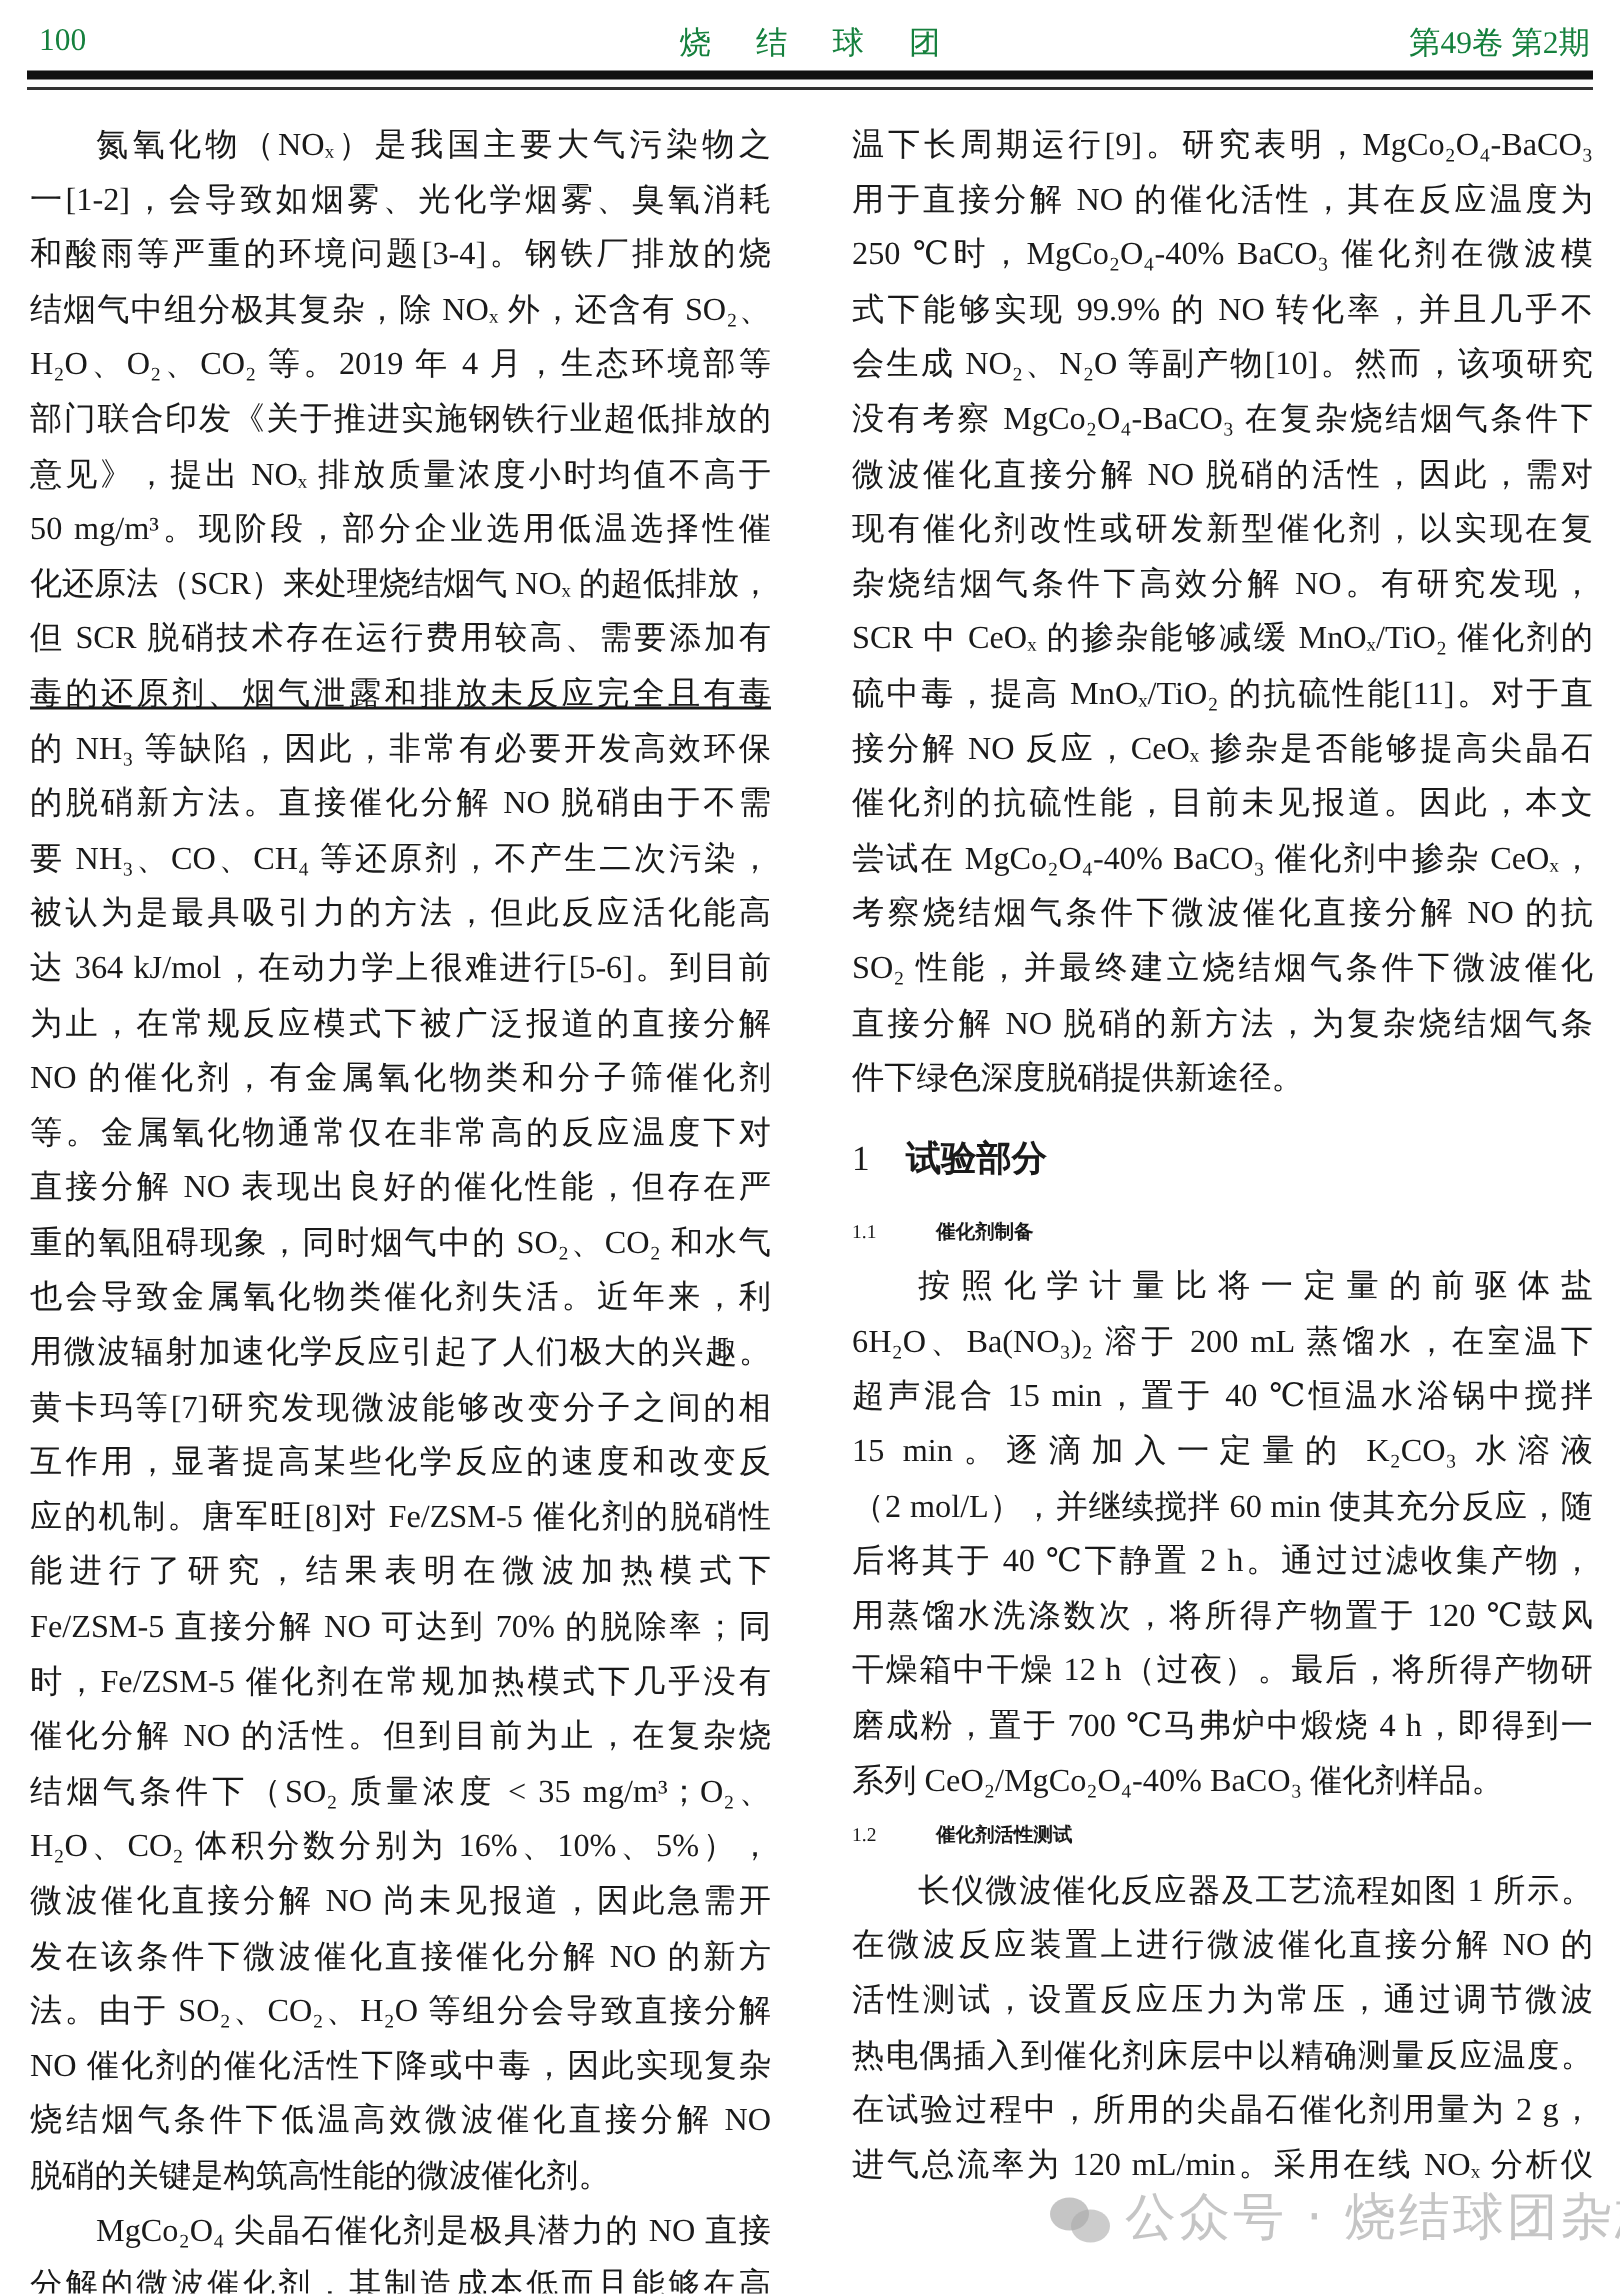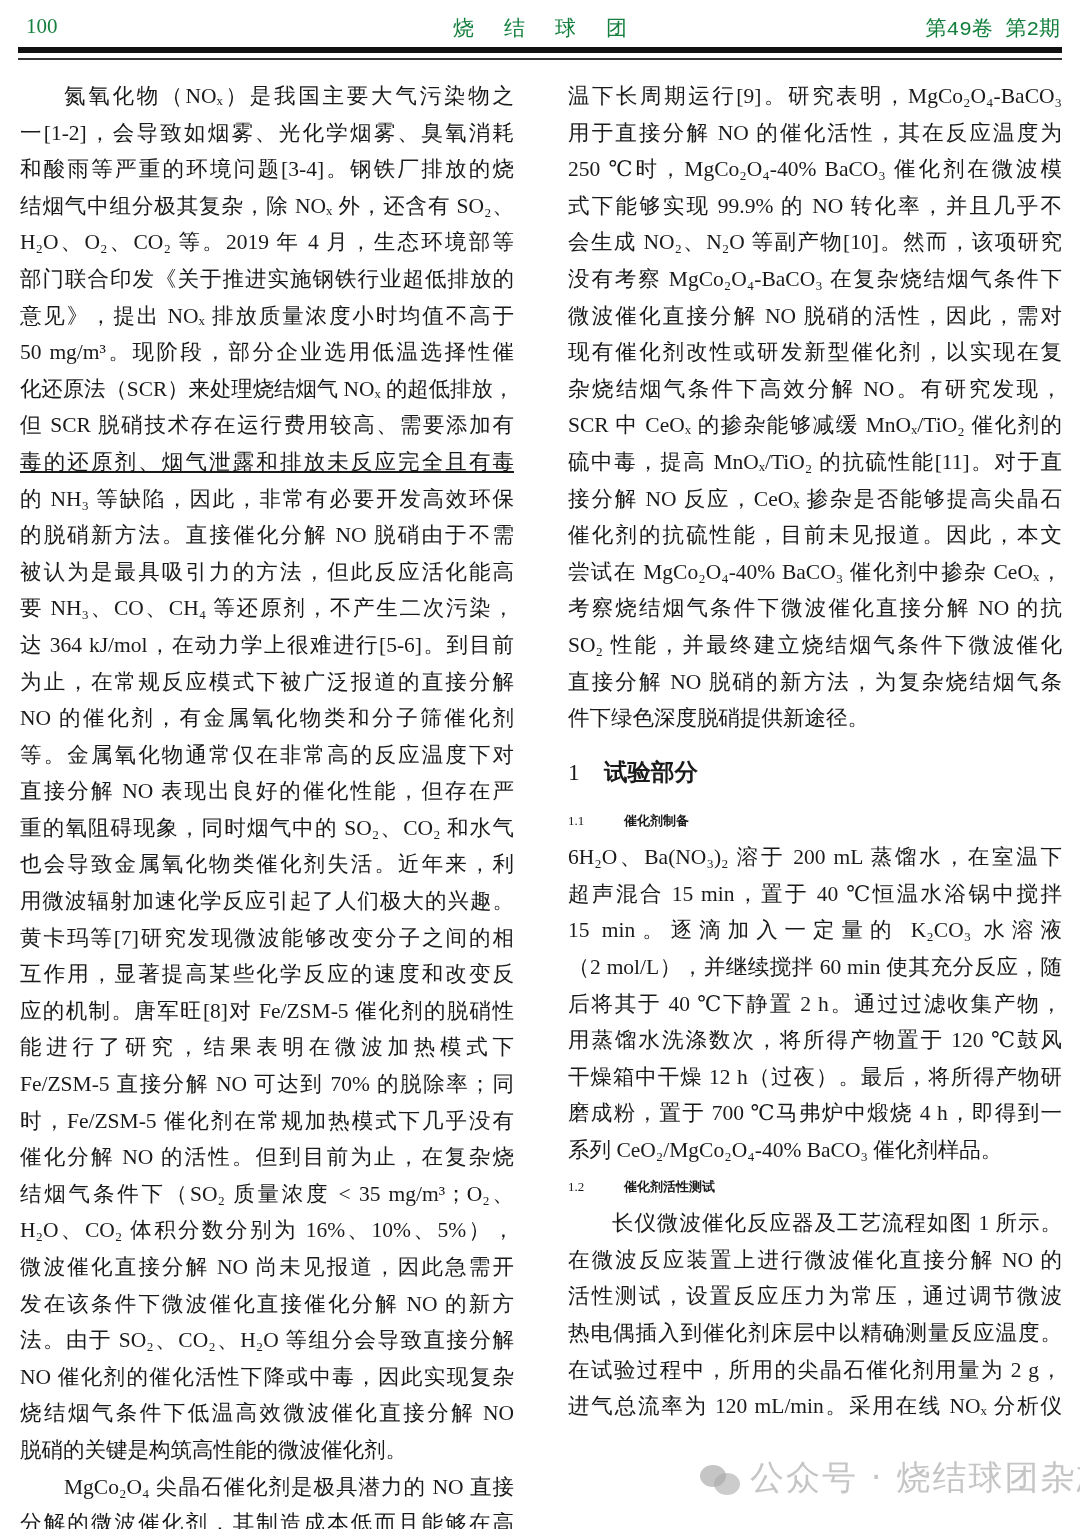--- a/index.html
+++ b/index.html
@@ -1,21 +1,21 @@
 <!DOCTYPE html>
 <html><head>
 <meta charset="utf-8">
 <style>
   html,body{margin:0;padding:0;background:#fff;}
   body{width:1080px;height:1529px;position:relative;overflow:hidden;
        font-family:"DejaVu Serif","Liberation Serif",serif;color:#1a1a1a;}
   .hdr{position:absolute;top:14px;font-size:21px;font-family:"Liberation Serif","DejaVu Serif",serif;color:#15803d;}
   .hdr-page{left:26px;}
   .hdr-journal{left:0;width:1080px;text-align:center;letter-spacing:30px;text-indent:30px;}
-  .hdr-issue{right:20px;font-family:Liberation Mono, monospace;}
+  .hdr-issue{right:20px;}
   .rule-thick{position:absolute;left:18px;width:1044px;top:47px;height:6px;background:#111;}
   .rule-thin{position:absolute;left:18px;width:1044px;top:58px;height:1.5px;background:#333;}
   .col{position:absolute;top:78px;width:494px;}
   .col-left{left:20px;}
   .col-right{left:568px;}
   .ln{height:36.6px;line-height:36.6px;font-size:21.5px;white-space:nowrap;
       text-align:justify;text-align-last:justify;overflow:visible;
       font-family:"Liberation Serif","DejaVu Serif",serif;}
   .ln.last{text-align-last:left;}
   .ln.indent{padding-left:44px;}
@@ -47,22 +47,22 @@
     <div class="ln"><span style="white-space: nowrap;">结烟气中组分极其复杂，除 NOₓ 外，还含有 SO₂、</span></div>
     <div class="ln"><span style="white-space: nowrap;">H₂O、O₂、CO₂ 等。2019 年 4 月，生态环境部等</span></div>
     <div class="ln"><span style="white-space: nowrap;">部门联合印发《关于推进实施钢铁行业超低排放的</span></div>
     <div class="ln"><span style="white-space: nowrap;">意见》，提出 NOₓ 排放质量浓度小时均值不高于</span></div>
     <div class="ln"><span style="white-space: nowrap;">50 mg/m³。现阶段，部分企业选用低温选择性催</span></div>
     <div class="ln"><span style="white-space: nowrap; display: inline-block; transform-origin: left center; transform: scaleX(0.993964);">化还原法（SCR）来处理烧结烟气 NOₓ 的超低排放，</span></div>
     <div class="ln"><span style="white-space: nowrap;">但 SCR 脱硝技术存在运行费用较高、需要添加有</span></div>
     <div class="ln"><span style="white-space: nowrap; text-decoration: underline;">毒的还原剂、烟气泄露和排放未反应完全且有毒</span></div>
     <div class="ln"><span style="white-space: nowrap;">的 NH₃ 等缺陷，因此，非常有必要开发高效环保</span></div>
     <div class="ln"><span style="white-space: nowrap;">的脱硝新方法。直接催化分解 NO 脱硝由于不需</span></div>
+    <div class="ln"><span style="white-space: nowrap;">要 NH₃、CO、CH₄ 等还原剂，不产生二次污染，</span></div>
     <div class="ln"><span style="white-space: nowrap;">被认为是最具吸引力的方法，但此反应活化能高</span></div>
-    <div class="ln"><span style="white-space: nowrap;">要 NH₃、CO、CH₄ 等还原剂，不产生二次污染，</span></div>
     <div class="ln"><span style="white-space: nowrap;">达 364 kJ/mol，在动力学上很难进行[5-6]。到目前</span></div>
     <div class="ln"><span style="white-space: nowrap;">为止，在常规反应模式下被广泛报道的直接分解</span></div>
     <div class="ln"><span style="white-space: nowrap;">NO 的催化剂，有金属氧化物类和分子筛催化剂</span></div>
     <div class="ln"><span style="white-space: nowrap;">等。金属氧化物通常仅在非常高的反应温度下对</span></div>
     <div class="ln"><span style="white-space: nowrap;">直接分解 NO 表现出良好的催化性能，但存在严</span></div>
     <div class="ln"><span style="white-space: nowrap;">重的氧阻碍现象，同时烟气中的 SO₂、CO₂ 和水气</span></div>
     <div class="ln"><span style="white-space: nowrap;">也会导致金属氧化物类催化剂失活。近年来，利</span></div>
     <div class="ln"><span style="white-space: nowrap;">用微波辐射加速化学反应引起了人们极大的兴趣。</span></div>
     <div class="ln"><span style="white-space: nowrap;">黄卡玛等[7]研究发现微波能够改变分子之间的相</span></div>
     <div class="ln"><span style="white-space: nowrap;">互作用，显著提高某些化学反应的速度和改变反</span></div>
@@ -104,20 +104,21 @@
       <div class="ln"><span style="white-space: nowrap;">直接分解 NO 脱硝的新方法，为复杂烧结烟气条</span></div>
       <div class="ln last last"><span style="white-space: nowrap;">件下绿色深度脱硝提供新途径。</span></div>
     </div>
   <div class="h1">
     <span class="num">1</span><span>试验部分</span>
   </div>
   <div class="h2">
     <span class="num">1.1</span><span>催化剂制备</span>
   </div>
   <div id="r-s11">
+      <div class="ln indent"><span style="white-space: nowrap;">按照化学计量比将一定量的前驱体盐</span></div>
       <div class="ln"><span style="white-space: nowrap;">6H₂O、Ba(NO₃)₂ 溶于 200 mL 蒸馏水，在室温下</span></div>
       <div class="ln"><span style="white-space: nowrap;">超声混合 15 min，置于 40 ℃恒温水浴锅中搅拌</span></div>
       <div class="ln"><span style="white-space: nowrap;">15 min。逐滴加入一定量的 K₂CO₃ 水溶液</span></div>
       <div class="ln"><span style="white-space: nowrap;">（2 mol/L），并继续搅拌 60 min 使其充分反应，随</span></div>
       <div class="ln"><span style="white-space: nowrap;">后将其于 40 ℃下静置 2 h。通过过滤收集产物，</span></div>
       <div class="ln"><span style="white-space: nowrap;">用蒸馏水洗涤数次，将所得产物置于 120 ℃鼓风</span></div>
       <div class="ln"><span style="white-space: nowrap;">干燥箱中干燥 12 h（过夜）。最后，将所得产物研</span></div>
       <div class="ln"><span style="white-space: nowrap;">磨成粉，置于 700 ℃马弗炉中煅烧 4 h，即得到一</span></div>
       <div class="ln last last"><span style="white-space: nowrap;">系列 CeO₂/MgCo₂O₄-40% BaCO₃ 催化剂样品。</span></div>
     </div>

